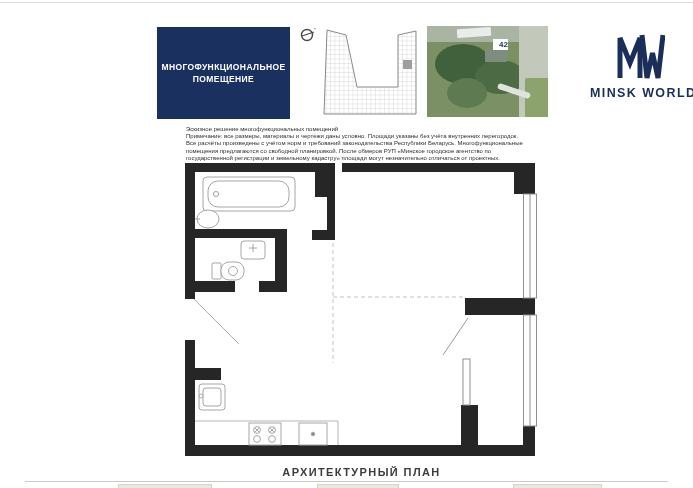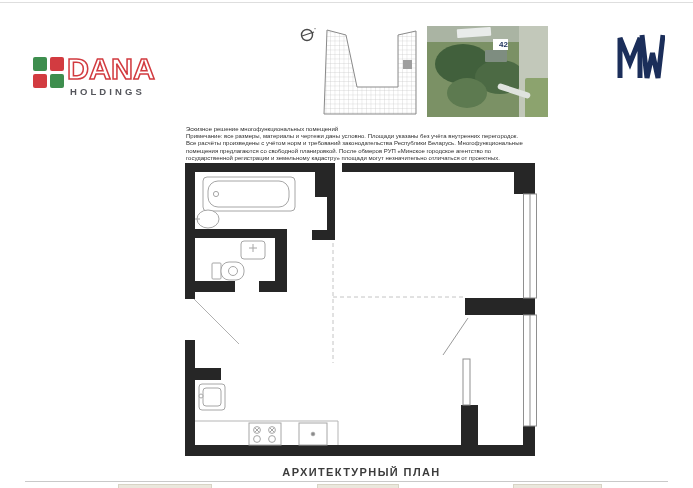--- a/index.html
+++ b/index.html
@@ -37,33 +37,25 @@
   .rule{left:25px;top:481px;width:643px;height:1px;background:#c9c9c9;}
   .stub{top:484px;height:10px;background:#ebe8dd;border:1px solid #d8d4c6;}
 </style>
 </head>
 <body>
 
 <div id="sheet">
 
   <div class="abs top-rule"></div>
 
-  <div class="abs dana">
-    <div class="abs dana-squares">
-      <div class="sq" style="background:#3e8e4e"></div>
-      <div class="sq" style="background:#d23b40"></div>
-      <div class="sq" style="background:#d23b40"></div>
-      <div class="sq" style="background:#3e8e4e"></div>
-    </div>
-    <svg class="abs dana-word" width="94" height="40" viewBox="0 0 94 40">
-      <text x="0" y="30" font-family="Liberation Sans, DejaVu Sans, sans-serif" font-size="30" font-weight="bold" fill="#ffffff" stroke="#d23b40" stroke-width="1.5" textLength="88" lengthAdjust="spacingAndGlyphs">DANA</text>
-    </svg>
-    <div class="abs dana-sub">HOLDINGS</div>
+
+  <div class="abs titlebox">
+    <div>МНОГОФУНКЦИОНАЛЬНОЕ</div>
+    <div>ПОМЕЩЕНИЕ</div>
   </div>
-
 
   <svg class="abs compass" width="20" height="18" viewBox="0 0 20 18">
     <circle cx="8" cy="10" r="5.5" fill="none" stroke="#4a4a4a" stroke-width="1.4"></circle>
     <line x1="3" y1="11" x2="15" y2="7" stroke="#4a4a4a" stroke-width="1.2"></line>
     <text x="15" y="7" font-size="5" fill="#4a4a4a">"</text>
   </svg>
 
   <svg class="abs bldg" width="108" height="92" viewBox="0 0 108 92">
     <defs>
       <pattern id="bgrid" width="4.5" height="4.5" patternUnits="userSpaceOnUse">
@@ -85,20 +77,21 @@
     <div class="blob" style="left:58px;top:24px;width:22px;height:12px;background:#7e8d80;border-radius:1px;"></div>
     <div class="blob" style="left:70px;top:62px;width:34px;height:6px;background:#dfe3de;transform:rotate(18deg);border-radius:3px;"></div>
     <div class="badge42">42</div>
   </div>
 
   <div class="abs mw">
     <svg width="50" height="46" viewBox="0 0 50 46">
       <path d="M5 45 L5 5 L15 30 L25 5 L25 45" fill="none" stroke="#1b2e5a" stroke-width="5" stroke-linecap="butt"></path>
       <path d="M27 2 L32 45 L37.5 20 L43 45 L48 2" fill="none" stroke="#1b2e5a" stroke-width="5" stroke-linecap="butt"></path>
     </svg>
+    <div class="mw-name">MINSK WORLD</div>
   </div>
 
   <div class="abs disc">
     <div>Эскизное решение многофункциональных помещений</div>
     <div>Примечание: все размеры, материалы и чертежи даны условно. Площади указаны без учёта внутренних перегородок.</div>
     <div>Все расчёты произведены с учётом норм и требований законодательства Республики Беларусь. Многофункциональные</div>
     <div>помещения предлагаются со свободной планировкой. После обмеров РУП «Минское городское агентство по</div>
     <div>государственной регистрации и земельному кадастру» площади могут незначительно отличаться от проектных.</div>
   </div>
 

